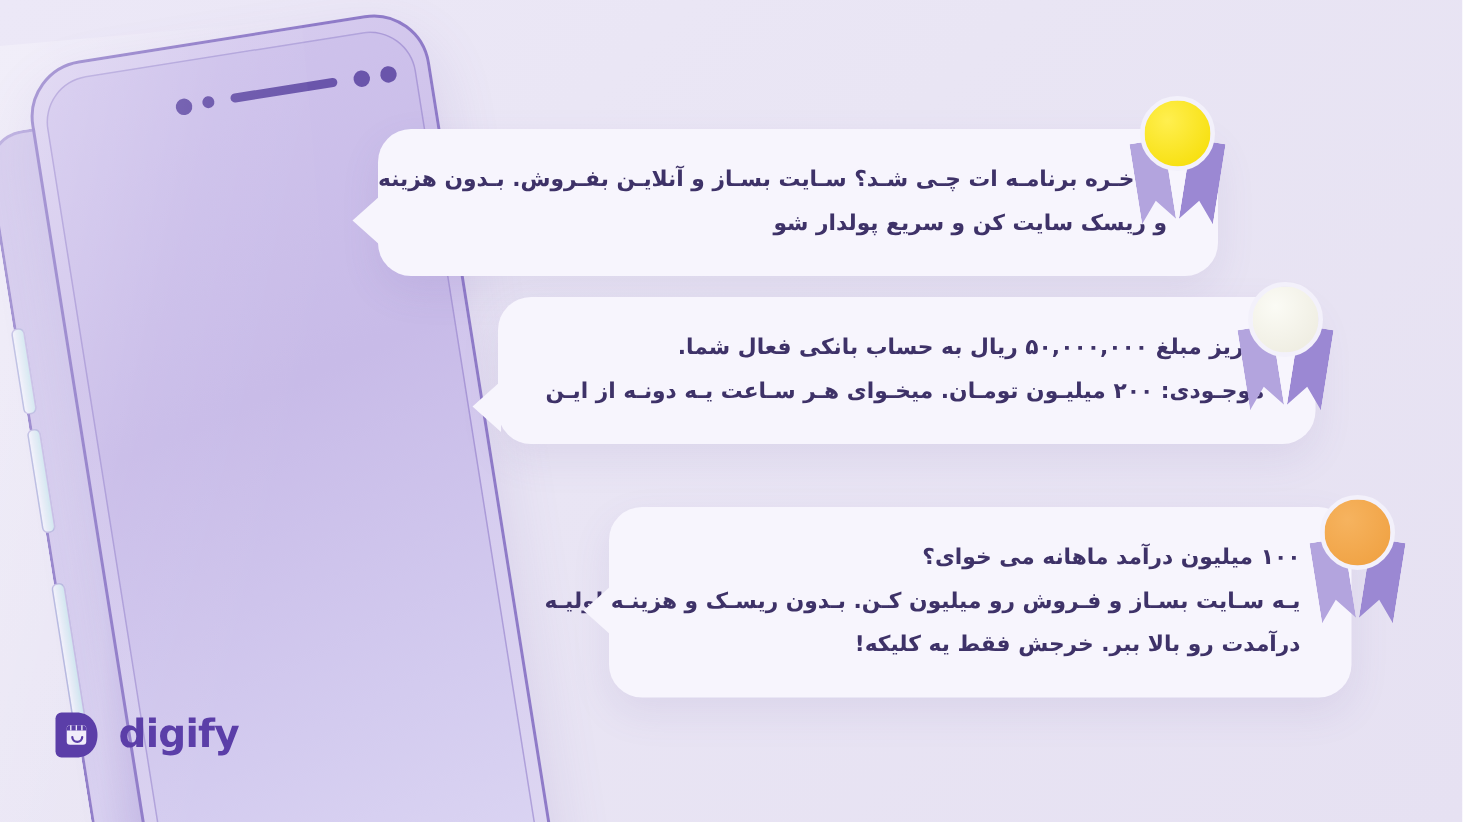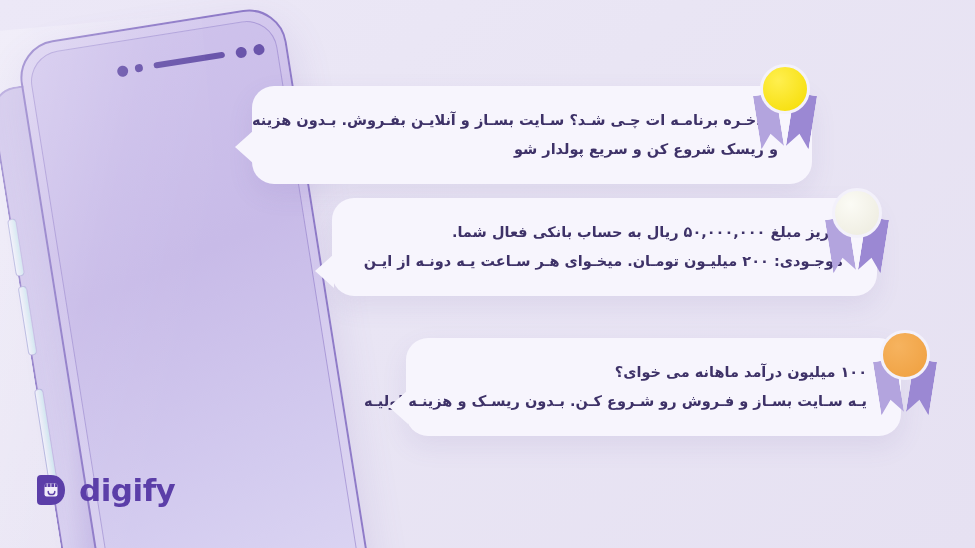--- a/index.html
+++ b/index.html
@@ -198,21 +198,21 @@
     align-items: center;
     gap: 9px;
     direction: ltr;
   }
   #brand-logo .mark {
     width: 36px;
     height: 36px;
   }
   #brand-logo .wordmark {
     color: #5b3ea8;
-    font-size: 31px;
+    font-size: 26px;
     font-weight: bold;
     letter-spacing: -0.5px;
     line-height: 1;
   }
 </style>
 </head>
 <body>
 
 <div id="stage">
 
@@ -232,33 +232,34 @@
           <span class="cam-dot"></span>
         </div>
       </div>
     </div>
     <div class="phone-glare"></div>
   </div>
 
   <div class="bubble" id="bubble-1">
     <span class="tail"></span>
     <div class="line">بالاخـره برنامـه ات چـی شـد؟ سـایت بسـاز و آنلایـن بفـروش. بـدون هزینه</div>
-    <div class="line">و ریسک شروع کن و سریع پولدار شو</div>
+    <div class="line">و ریسک سایت کن و سریع پولدار شو</div>
   </div>
 
   <div class="bubble" id="bubble-2">
     <span class="tail"></span>
     <div class="line">واریز مبلغ ۵۰,۰۰۰,۰۰۰ ریال به حساب بانکی فعال شما.</div>
     <div class="line">موجـودی: ۲۰۰ میلیـون تومـان. میخـوای هـر سـاعت یـه دونـه از ایـن</div>
   </div>
 
   <div class="bubble" id="bubble-3">
     <span class="tail"></span>
     <div class="line">۱۰۰ میلیون درآمد ماهانه می خوای؟</div>
-    <div class="line">یـه سـایت بسـاز و فـروش رو شـروع کـن. بـدون ریسـک و هزینـه اولیـه</div>
+    <div class="line">یـه سـایت بسـاز و فـروش رو میلیون کـن. بـدون ریسـک و هزینـه اولیـه</div>
+    <div class="line">درآمدت رو بالا ببر. خرجش فقط یه کلیکه!</div>
   </div>
 
   <div class="medal" id="medal-1">
     <span class="ribbon-left"></span>
     <span class="ribbon-right"></span>
     <span class="disc"></span>
   </div>
   <div class="medal" id="medal-2">
     <span class="ribbon-left"></span>
     <span class="ribbon-right"></span>

